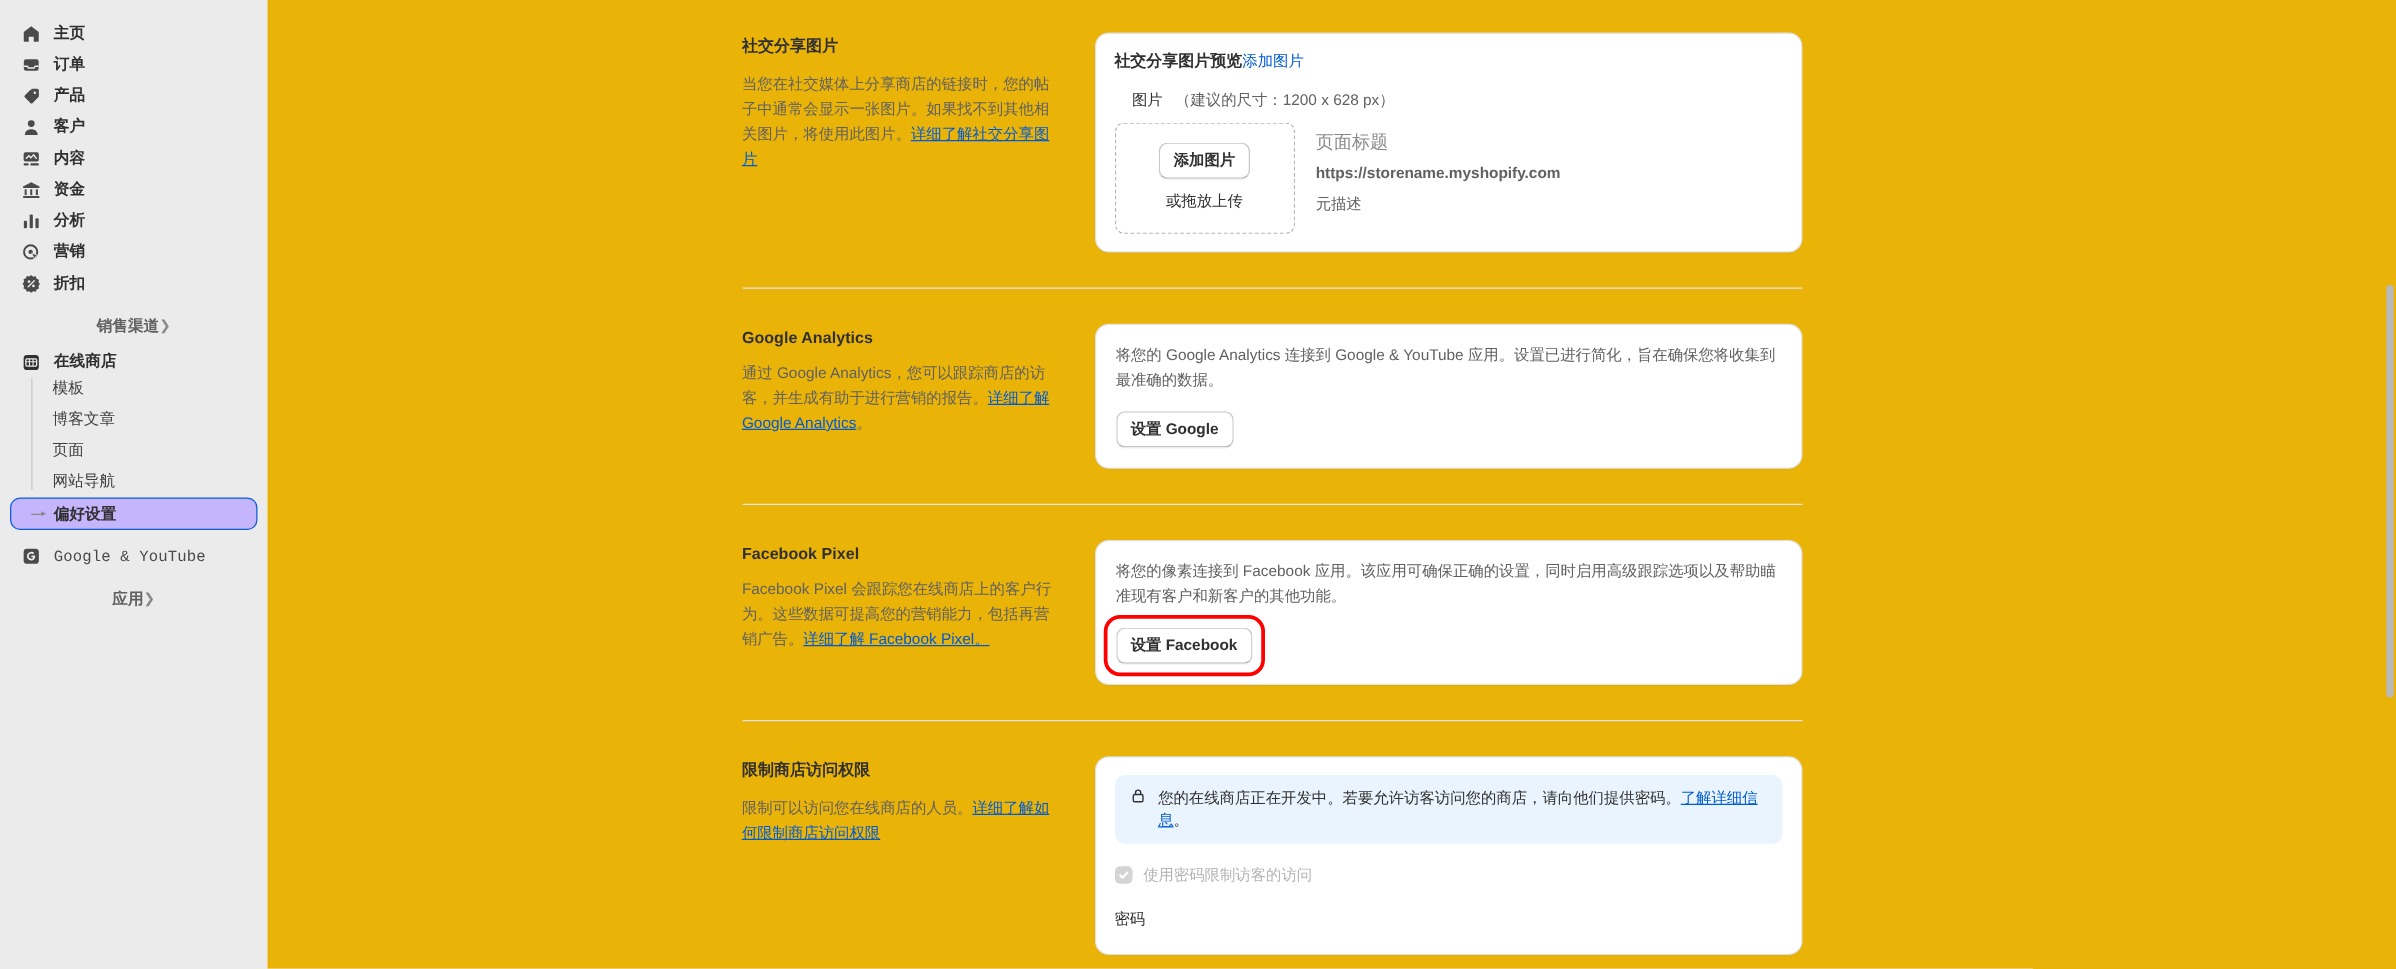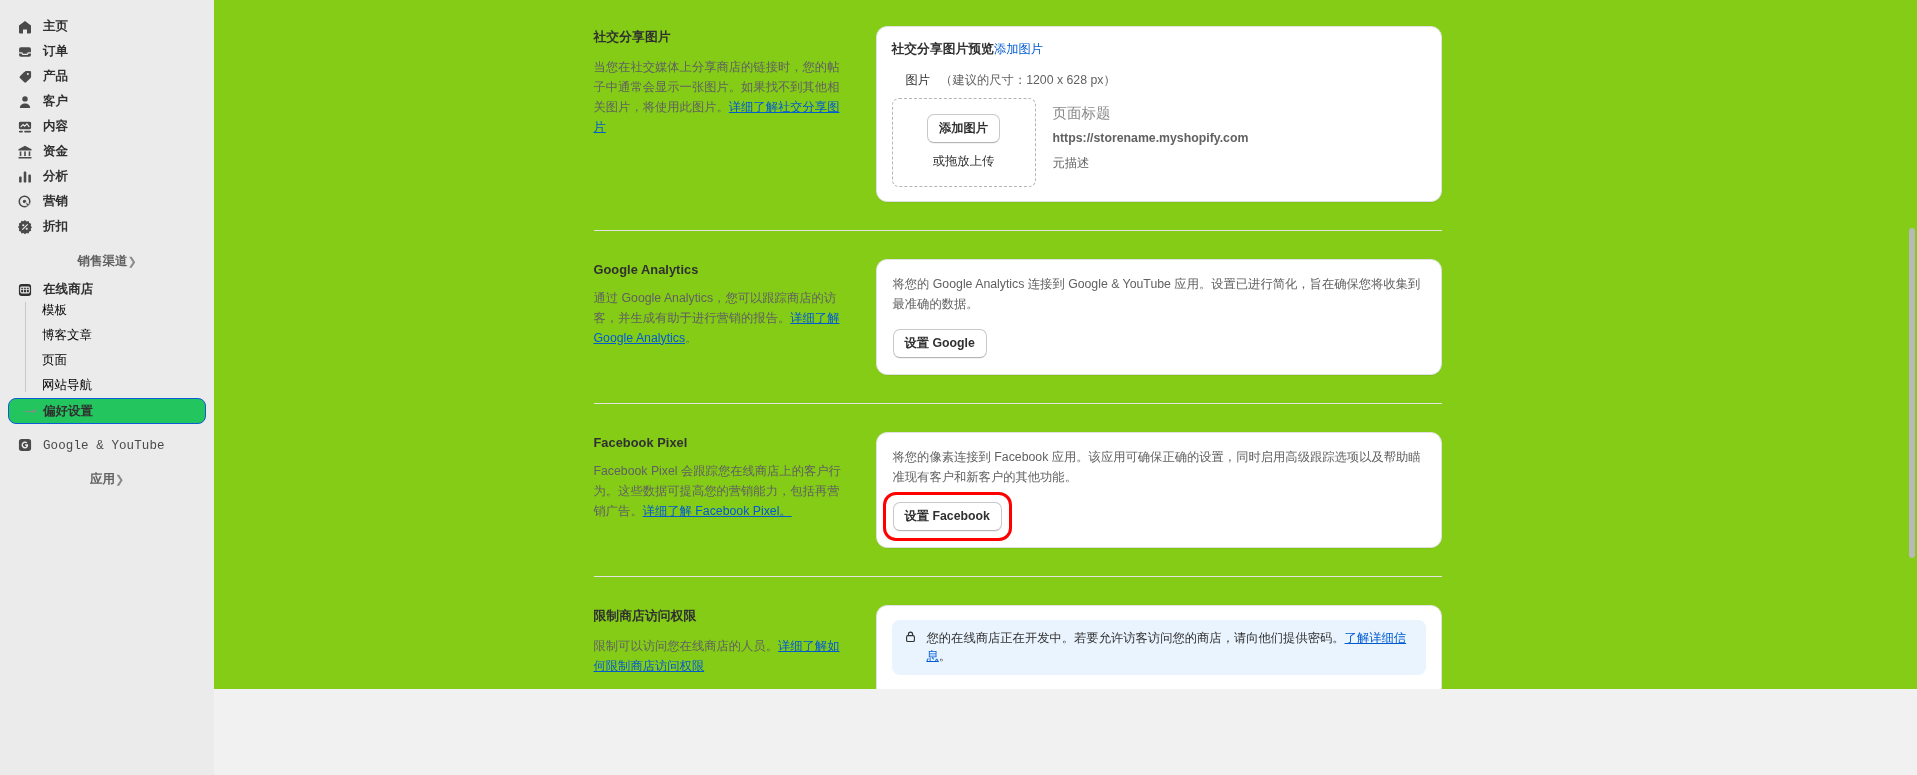--- a/index.html
+++ b/index.html
@@ -78,25 +78,25 @@
     align-items: center;
     height: 25px;
     margin: 0 8px;
     padding: 0 8px 0 34px;
     border-radius: 8px;
     cursor: pointer;
     position: relative;
   }
   .sub-item .sl {
     font-size: 12.5px;
-    color: #000000;
+    color: #404040;
     white-space: nowrap;
   }
   .sub-item.selected {
-    background: #22c55e;
+    background: #c4b5fd;
     border: 1px solid #0b5cd5;
     height: 26px;
   }
   .sub-item.selected .sl { color: #303030; font-weight: 600; }
   .sub-item.selected::before {
     content: "";
     position: absolute;
     left: 16px; top: 50%;
     width: 10px; height: 1px;
     background: #8a8a8a;
@@ -108,22 +108,22 @@
     margin-top: -2.5px;
     width: 0; height: 0;
     border-left: 4px solid #8a8a8a;
     border-top: 2.5px solid transparent;
     border-bottom: 2.5px solid transparent;
   }
 
   
   .main {
     flex: 1;
-    height: 689px;
-    background: #84cc16;
+    height: 775px;
+    background: #eab308;
     overflow: hidden;
     position: relative;
   }
   .content-wrap {
     width: 848px;
     margin: 0 auto;
     padding-top: 26px;
     position: relative;
     left: -48px;
   }

